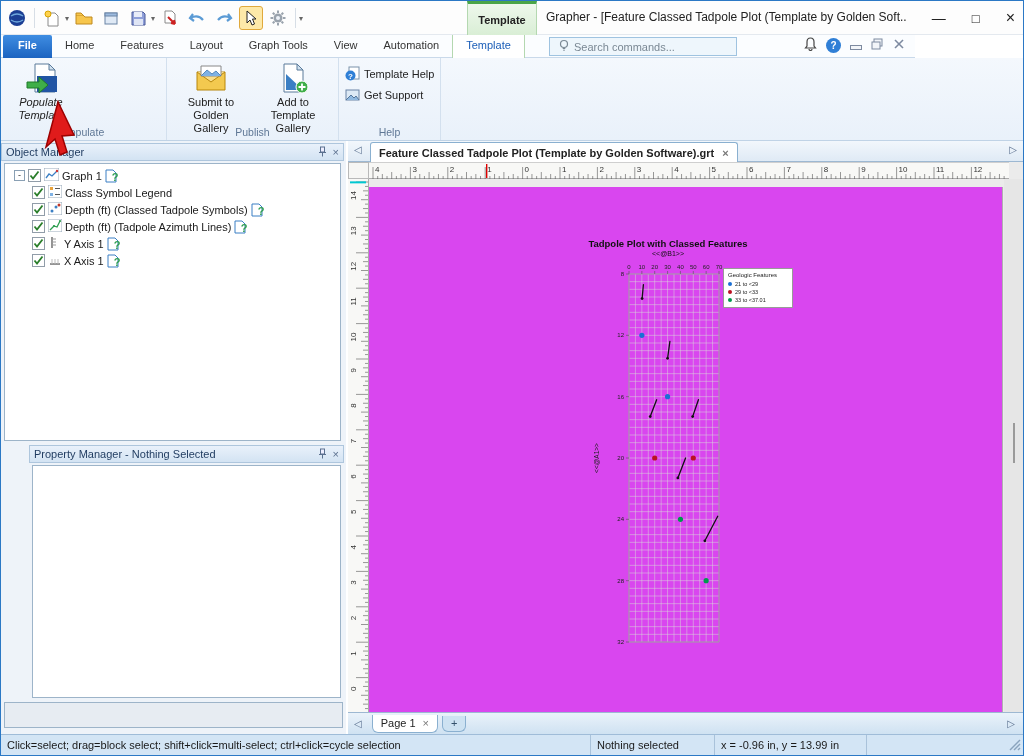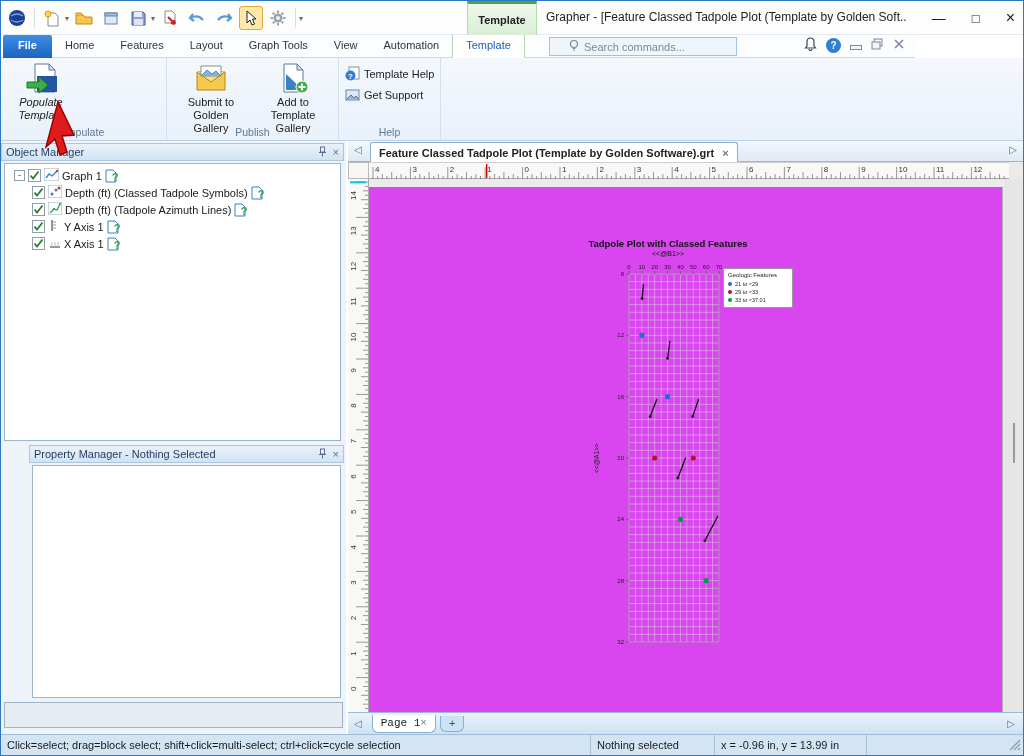--- a/index.html
+++ b/index.html
@@ -21,21 +21,21 @@
   .win-controls { position:absolute; right:8px; top:0; height:34px; display:flex; align-items:center; gap:26px; font-size:14px; color:#222; }
   .win-controls span { cursor:default; }
   
   .ctx-tab-top { position:absolute; left:466px; top:0px; width:70px; height:34px; background:linear-gradient(#eef8ec,#d9eed5); border-top:3px solid #4aa548; border-left:1px solid #b4d8b0; border-right:1px solid #b4d8b0; display:flex; align-items:center; justify-content:center; font-weight:bold; color:#222; }
   
   .tabrow { position:absolute; left:0; top:34px; width:914px; height:23px; background:#fbfdff; border-bottom:1px solid #c9d9ea; }
   .tabs { position:absolute; left:2px; top:0; height:23px; display:flex; }
   .tab { padding:4px 13px 0 13px; height:23px; color:#333; }
   .tab.file { background:linear-gradient(#3f8de2,#1b63c0); color:#fff; border-radius:2px 2px 0 0; font-weight:bold; padding:4px 15px 0 15px; }
   .tab.ctx { background:#fff; color:#1b5eb8; border-left:1px solid #b4d8b0; border-right:1px solid #b4d8b0; }
-  .searchbox { position:absolute; left:548px; top:2px; width:188px; height:19px; background:#eef6fc; border:1px solid #9fc3e0; display:flex; align-items:center; padding:0 19px; gap:5px; color:#7a8894; }
+  .searchbox { position:absolute; left:548px; top:2px; width:188px; height:19px; background:#eef6fc; border:1px solid #9fc3e0; display:flex; align-items:center; padding:0 9px; gap:5px; color:#7a8894; }
   .tabrow-icons { position:absolute; right:10px; top:2px; display:flex; align-items:center; gap:9px; }
   .help-circle { width:15px; height:15px; border-radius:50%; background:#2f7fd6; color:#fff; font-size:10px; font-weight:bold; display:flex; align-items:center; justify-content:center; }
   .mini-ctl { width:12px; height:10px; border:1px solid #7d8aa0; background:#f2f5f9; position:relative; }
   
   .ribbon { position:absolute; left:0; top:57px; width:1022px; height:83px; background:linear-gradient(#f4f8fd,#e9f1fa); border-bottom:1px solid #c0d3e6; }
   .rgroup { position:absolute; top:0; height:82px; border-right:1px solid #d3e0ee; }
   .rgroup-label { position:absolute; bottom:2px; left:0; right:0; text-align:center; color:#5f7795; font-size:10.5px; }
   .bigbtn { position:absolute; top:4px; width:60px; text-align:center; color:#222; line-height:13px; }
   .bigbtn .bicon { margin:0 auto 2px auto; width:32px; height:32px; }
   .smallbtn { display:flex; align-items:center; gap:4px; height:20px; color:#222; }
@@ -58,21 +58,21 @@
   .doctabbar { position:absolute; left:0; top:0; width:675px; height:21px; background:linear-gradient(#f2f7fc,#dfeaf5); border-bottom:1px solid #9db8d2; }
   .doctab { position:absolute; left:22px; top:1px; height:20px; background:#fff; border:1px solid #8ab0d0; border-bottom:none; border-radius:3px 3px 0 0; display:flex; align-items:center; padding:0 8px; gap:8px; font-weight:bold; color:#222; }
   .nav-arrow { position:absolute; top:3px; color:#5b708f; font-size:10px; }
   .ruler-corner { position:absolute; left:0; top:21px; width:21px; height:17px; background:#f6f6f4; border:1px solid #b9b9b9; }
   .hruler { position:absolute; left:21px; top:21px; width:640px; height:17px; background:#f8f8f6; border-bottom:1px solid #aaa; border-top:1px solid #cfcfcf; }
   .vruler { position:absolute; left:0; top:38px; width:21px; height:533px; background:#f8f8f6; border-right:1px solid #aaa; }
   .page { position:absolute; left:21px; top:46px; width:634px; height:533px; background:#d946ef; border-right:1px solid #b0b0b0; }
   .beyond { position:absolute; left:656px; top:38px; width:19px; height:533px; background:#e6e6e6; }
   .vscroll-thumb { position:absolute; left:665px; top:282px; width:2px; height:40px; background:#9a9a9a; }
   .pagetabs { position:absolute; left:0; top:571px; width:675px; height:22px; background:linear-gradient(#eaf2fa,#cfe2f2); border-top:1px solid #9db8d2; display:flex; align-items:center; }
-  .ptab { height:18px; background:#fff; border:1px solid #8ab0d0; border-top:none; border-radius:0 0 6px 6px; display:flex; align-items:center; padding:0 8px; margin-left:10px; color:#222;font-family:Liberation Mono, monospace; }
+  .ptab { height:18px; background:#fff; border:1px solid #8ab0d0; border-top:none; border-radius:0 0 6px 6px; display:flex; align-items:center; padding:0 8px; gap:7px; margin-left:10px; color:#222; }
   .ptab-plus { height:16px; background:#cde2f2; border:1px solid #8ab0d0; border-top:none; border-radius:0 0 6px 6px; padding:0 8px; margin-left:4px; color:#33506b; display:flex; align-items:center; }
   
   .plot-title { position:absolute; left:179px; top:51px; width:240px; text-align:center; font-weight:bold; font-size:9.5px; color:#111; }
   .plot-subtitle { position:absolute; left:179px; top:63px; width:240px; text-align:center; font-size:7px; color:#111; }
   .legend { position:absolute; left:354px; top:81px; width:70px; background:#fff; border:1px solid #999; padding:3px 4px; }
   .legend-title { font-size:6px; color:#222; margin-bottom:2px; }
   .legend-row { display:flex; align-items:center; gap:3px; font-size:5.5px; color:#222; height:8px; }
   .ldot { width:4px; height:4px; border-radius:50%; }
   
   .statusbar { position:absolute; left:0; top:733px; width:1022px; height:21px; background:#d3e5f5; border-top:1px solid #9fbcd8; display:flex; align-items:center; font-size:11px; }
@@ -298,20 +298,36 @@
                 <polyline points="2,10 5,6 8,8 13,3" stroke="#3b7fc4" fill="none" stroke-width="1.3"></polyline>
                 <circle cx="13" cy="3" r="1.2" fill="#c33"></circle>
               </svg></span>
             <span>Graph 1</span>
             <span class="badge">
               <svg width="14" height="14">
                 <path d="M1 1 h7 l3 3 v9 h-10 z" fill="#fff" stroke="#3b7fc4"></path>
                 <text x="10" y="12" font-size="11" font-weight="bold" fill="#2e9e4f" text-anchor="middle">?</text>
               </svg>
             </span>
+          </div>
+          <div class="tree-row">
+            <span style="width:22px;"></span>
+            <span class="cbx">
+              <svg width="11" height="11">
+                <polyline points="1.5,5.5 4,8.5 9.5,1.5" stroke="#2a7e2a" stroke-width="1.8" fill="none"></polyline>
+              </svg>
+            </span>
+            <span><svg width="14" height="13">
+                <rect x="0" y="0" width="14" height="13" fill="#fff" stroke="#9ab"></rect>
+                <rect x="2" y="2" width="3" height="3" fill="#e8a33d"></rect>
+                <rect x="2" y="8" width="3" height="3" fill="#7fb2e5"></rect>
+                <line x1="7" y1="3.5" x2="12" y2="3.5" stroke="#555"></line>
+                <line x1="7" y1="9.5" x2="12" y2="9.5" stroke="#555"></line>
+              </svg></span>
+            <span>Class Symbol Legend</span>
           </div>
           <div class="tree-row">
             <span style="width:22px;"></span>
             <span class="cbx">
               <svg width="11" height="11">
                 <polyline points="1.5,5.5 4,8.5 9.5,1.5" stroke="#2a7e2a" stroke-width="1.8" fill="none"></polyline>
               </svg>
             </span>
             <span><svg width="14" height="13">
                 <rect x="0" y="0" width="14" height="13" fill="#fff" stroke="#9ab"></rect>

